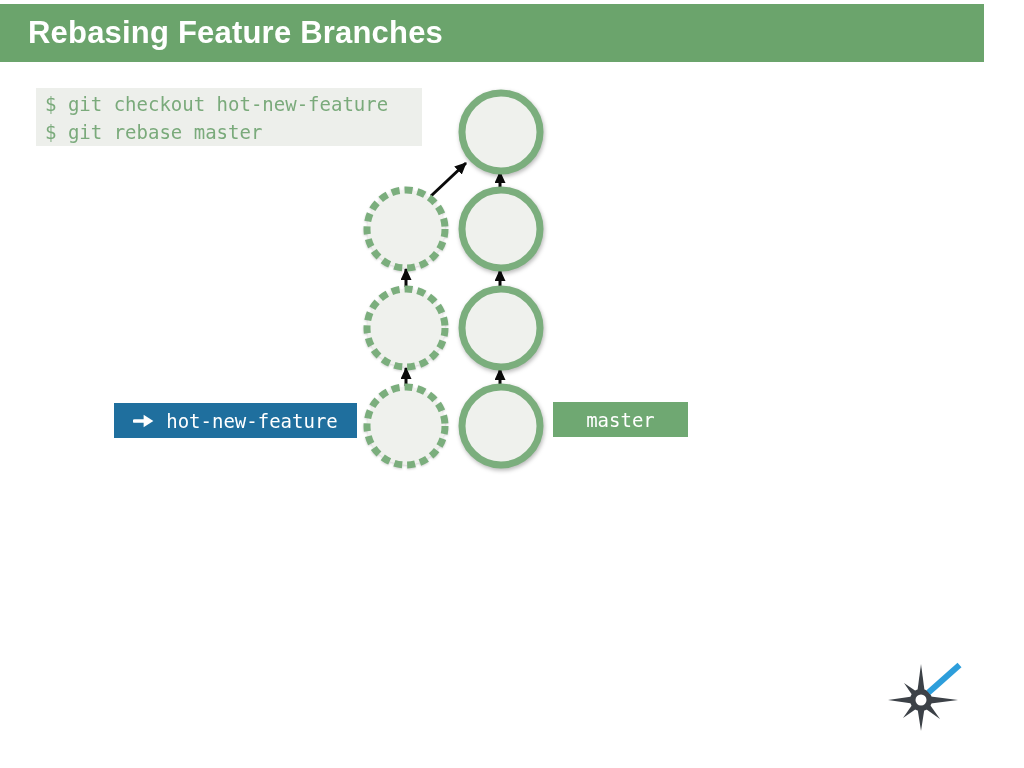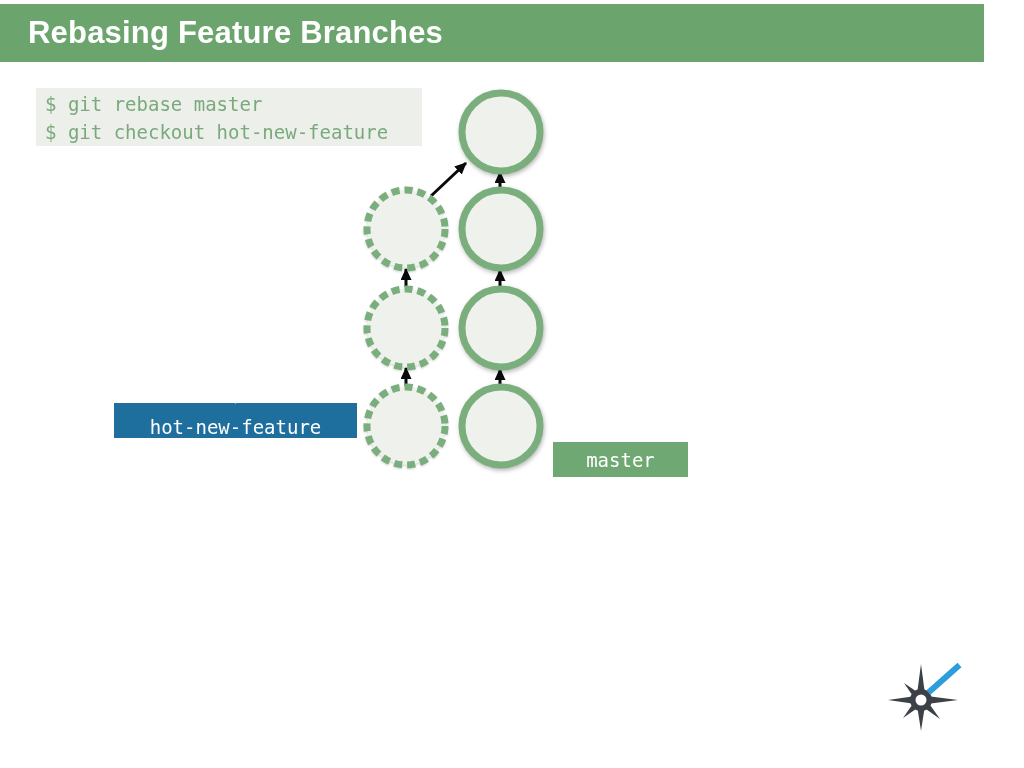--- a/index.html
+++ b/index.html
@@ -41,40 +41,40 @@
   .node.solid  { filter: drop-shadow(1px 2px 2px rgba(0,0,0,0.28)); }
   .node.dashed { stroke-dasharray: 8 5; filter: drop-shadow(0 1px 1px rgba(0,0,0,0.18)); }
   .carrow { stroke: var(--arrow_black); stroke-width: 3; }
   #arrowhead path { fill: var(--arrow_black); }
 
   
   .badge {
     position: absolute; height: 35px;
     display: flex; align-items: center; justify-content: center;
     font-family: "DejaVu Sans Mono", "Liberation Mono", monospace;
-    font-size: 19px; color: #ffffff; flex-direction: column;
+    font-size: 19px; color: #ffffff;
   }
   .badge-feature { left: 114px; top: 403px; width: 243px; background: var(--feature_badge_blue); gap: 12px; }
-  .badge-master  { left: 553px; top: 402px; width: 135px; background: var(--master_badge_green); margin-top: 40px; }
+  .badge-master  { left: 553px; top: 402px; width: 135px; background: var(--master_badge_green); }
 
   
   .logo { position: absolute; left: 876px; top: 655px; }
   .logo .dark { fill: var(--logo_dark); }
   .logo .blue-ray { stroke: var(--logo_blue); }
 </style>
 </head>
 <body>
 
 <div class="titlebar">
   <h1>Rebasing Feature Branches</h1>
 </div>
 
 <div class="codeblock">
+  <div class="codeline">$ git checkout hot-new-feature</div>
   <div class="codeline">$ git rebase master</div>
-  <div class="codeline">$ git checkout hot-new-feature</div>
 </div>
 
 <svg id="graph" width="1024" height="768" viewBox="0 0 1024 768" aria-hidden="true">
   <defs>
     <marker id="arrowhead" markerUnits="userSpaceOnUse" markerWidth="12" markerHeight="11" refX="11" refY="5.5" orient="auto">
       <path d="M0,0 L12,5.5 L0,11 Z"></path>
     </marker>
   </defs>
   <g id="graph-arrows">
       <line x1="500" y1="190" x2="500" y2="172" class="carrow" marker-end="url(#arrowhead)"></line>

